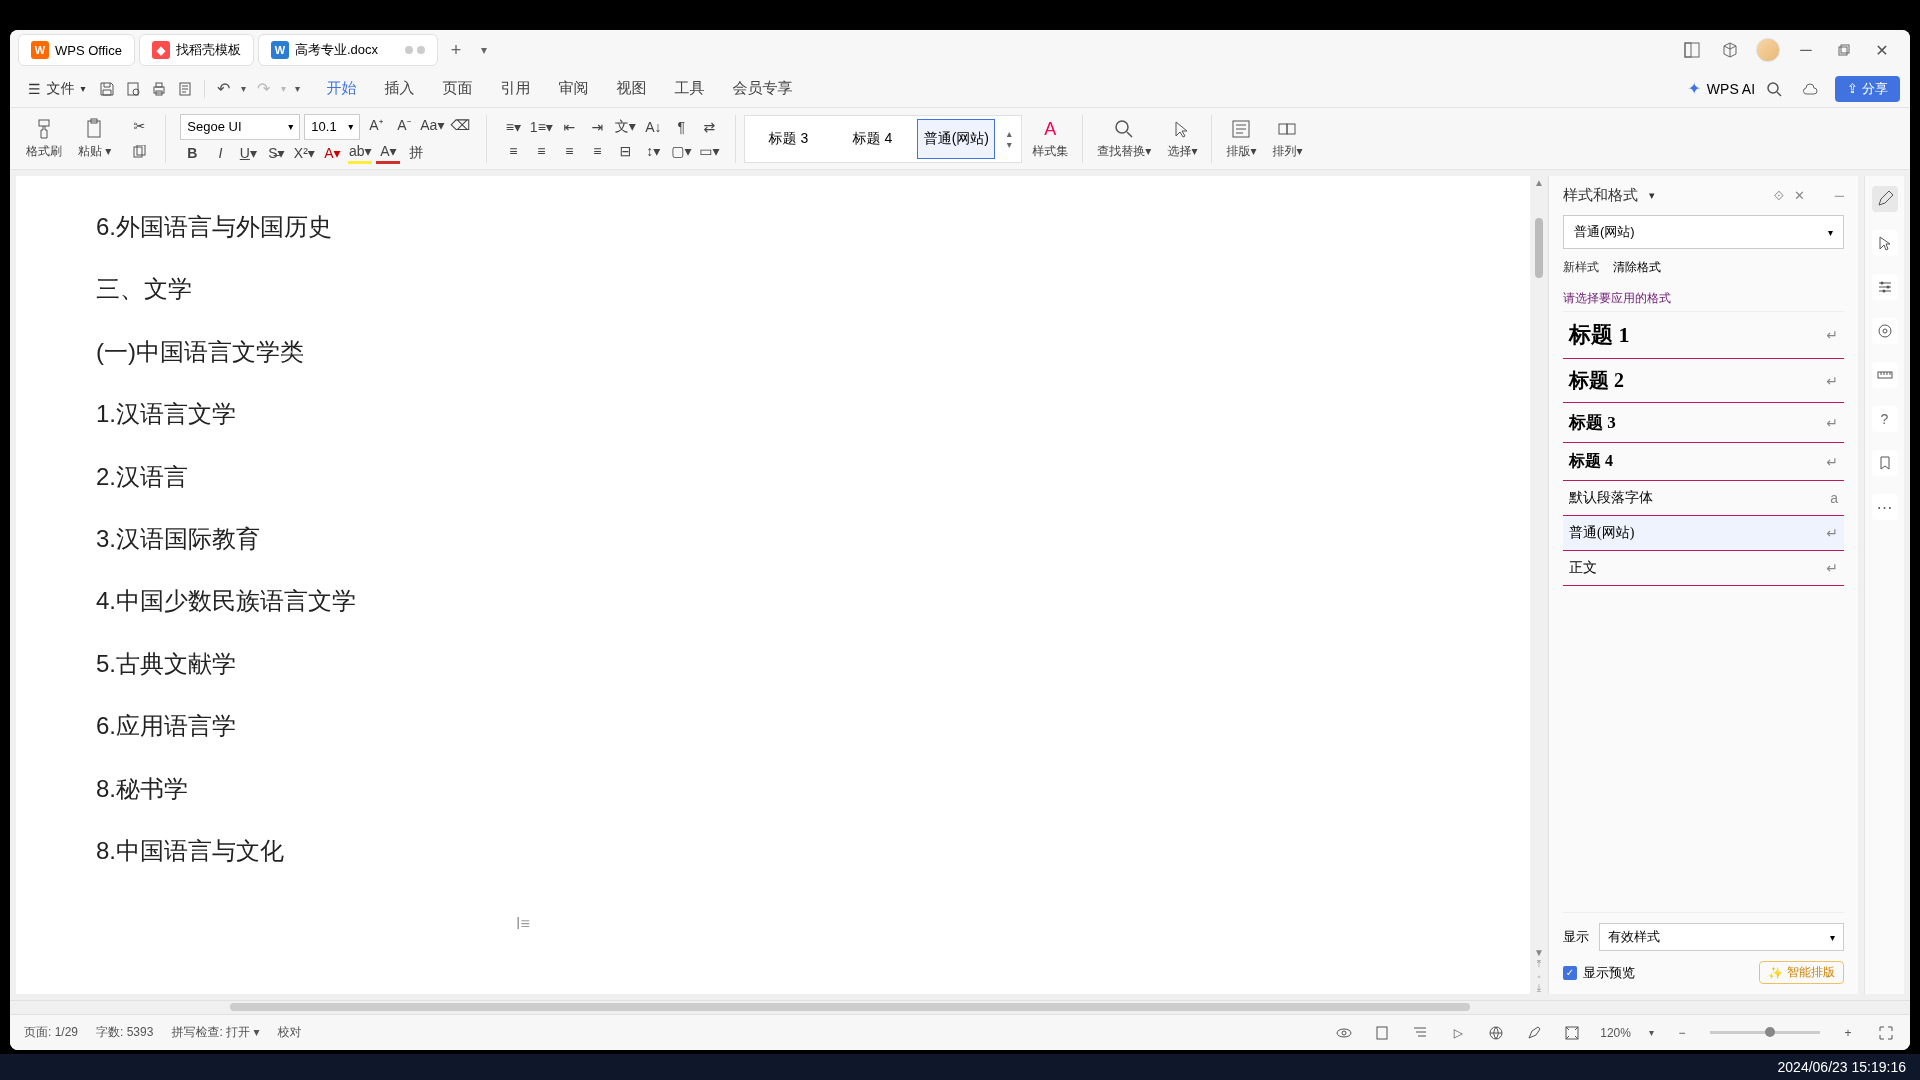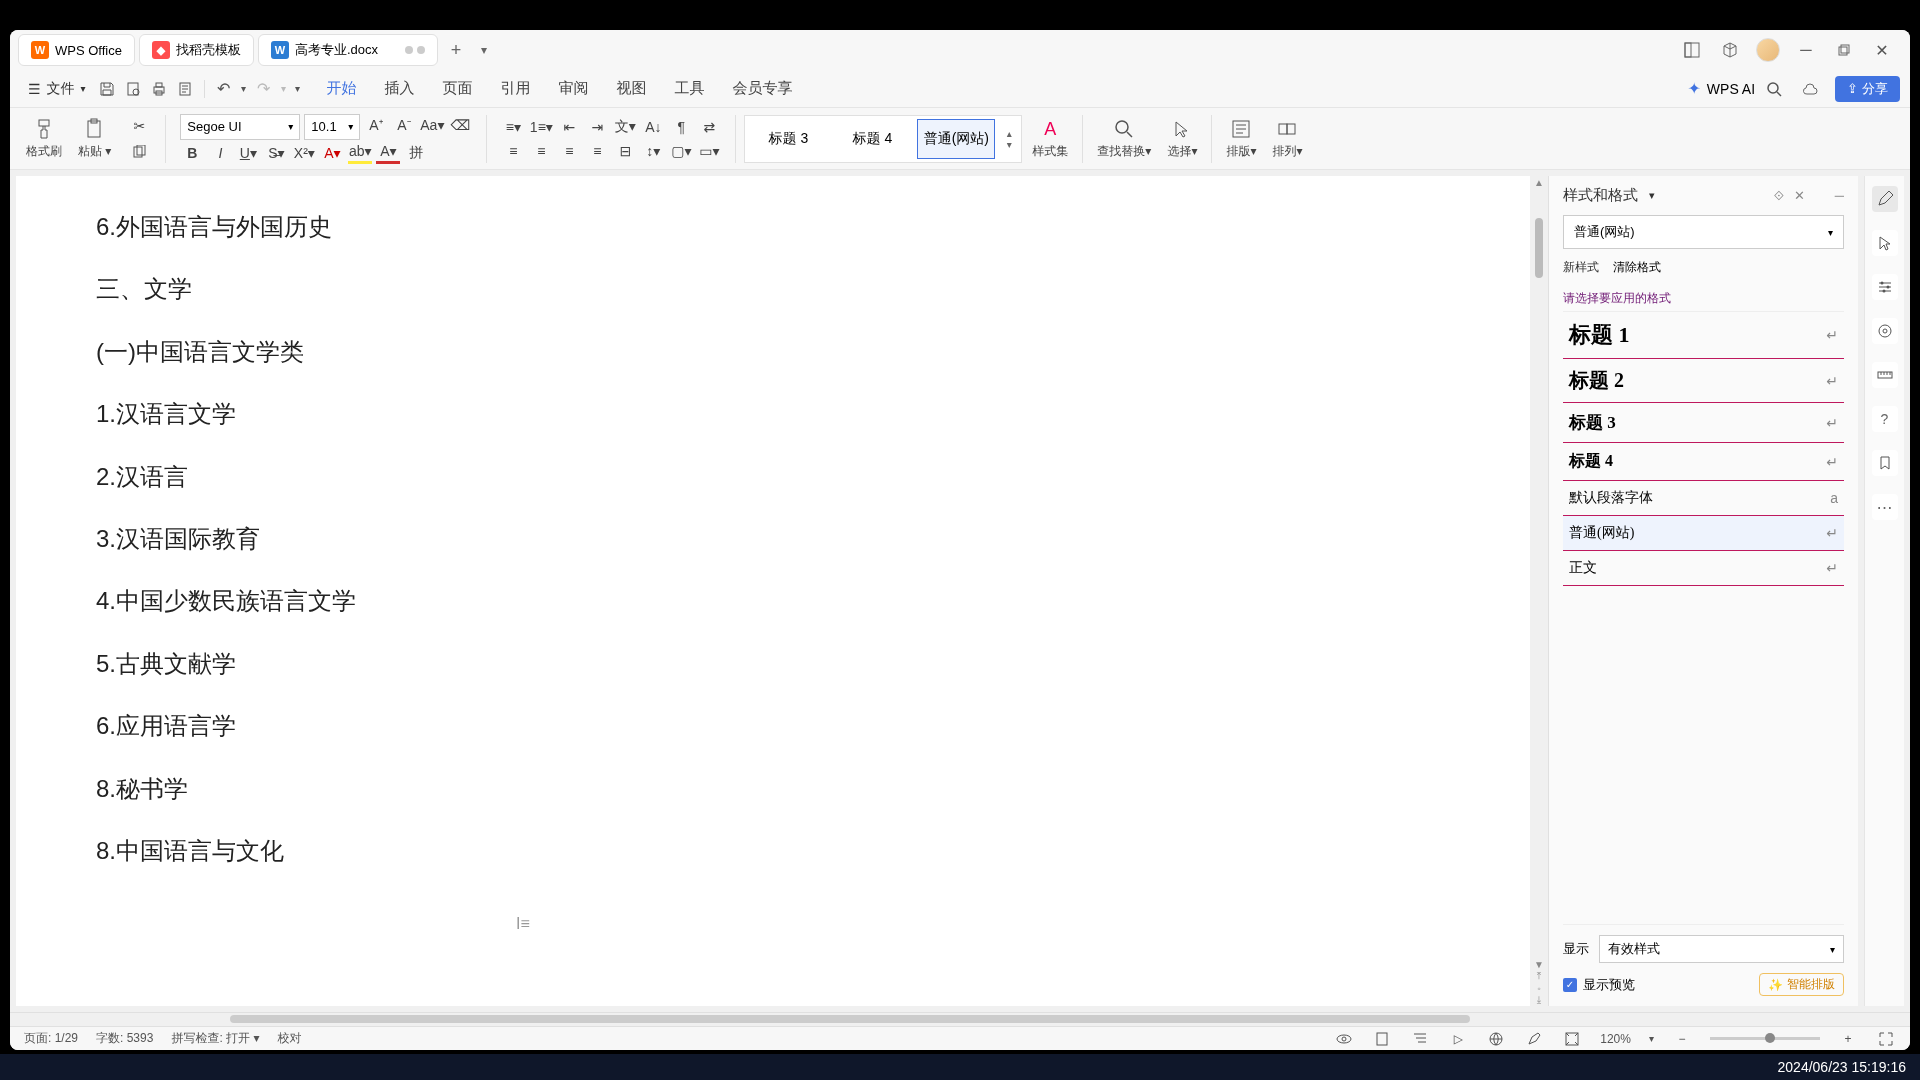--- a/index.html
+++ b/index.html
@@ -84,21 +84,21 @@
 .display-row { display: flex; align-items: center; gap: 10px; }
 .display-select { flex: 1; height: 28px; border: 1px solid #ccc; background: #fff; display: flex; align-items: center; justify-content: space-between; padding: 0 8px; }
 .checkbox-row { display: flex; align-items: center; gap: 6px; }
 .checkbox { width: 14px; height: 14px; background: #4173e0; border-radius: 2px; display: flex; align-items: center; justify-content: center; color: #fff; font-size: 10px; }
 .smart-layout { margin-left: auto; display: flex; align-items: center; gap: 4px; border: 1px solid #f0c060; padding: 2px 8px; border-radius: 4px; font-size: 12px; color: #d08000; }
 
 .side-toolbar { width: 40px; background: #fafafa; border-left: 1px solid #e5e5e5; display: flex; flex-direction: column; align-items: center; padding: 10px 0; gap: 18px; margin: 6px 6px 6px 0; }
 .side-tool { width: 26px; height: 26px; display: flex; align-items: center; justify-content: center; color: #666; cursor: pointer; background: #fff; border-radius: 4px; }
 .side-tool.active { background: #e8e8e8; }
 
-.status-bar { height: 24px; background: #f7f7f7; border-top: 1px solid #e0e0e0; display: flex; align-items: center; padding: 0 14px; font-size: 12px; color: #555; gap: 18px; }
+.status-bar { height: 36px; background: #f7f7f7; border-top: 1px solid #e0e0e0; display: flex; align-items: center; padding: 0 14px; font-size: 12px; color: #555; gap: 18px; }
 .status-spacer { flex: 1; }
 .status-icon { width: 20px; height: 20px; display: flex; align-items: center; justify-content: center; cursor: pointer; }
 .zoom-slider { width: 110px; height: 3px; background: #ccc; position: relative; }
 .zoom-slider::after { content: ""; position: absolute; left: 50%; top: -4px; width: 10px; height: 10px; background: #888; border-radius: 50%; }
 
 .bottom-overlay { position: absolute; bottom: 0; left: 0; right: 0; height: 26px; background: #0f172a; color: #fff; display: flex; align-items: center; justify-content: flex-end; padding: 0 14px; font-size: 14px; font-family: monospace; }
 .hscroll-bar { height: 14px; background: #f0f0f0; border-top: 1px solid #e0e0e0; position: relative; }
 .hscroll-thumb { position: absolute; left: 220px; top: 2px; width: 1240px; height: 8px; background: #ccc; border-radius: 4px; }
 svg { display: block; }
 </style>

